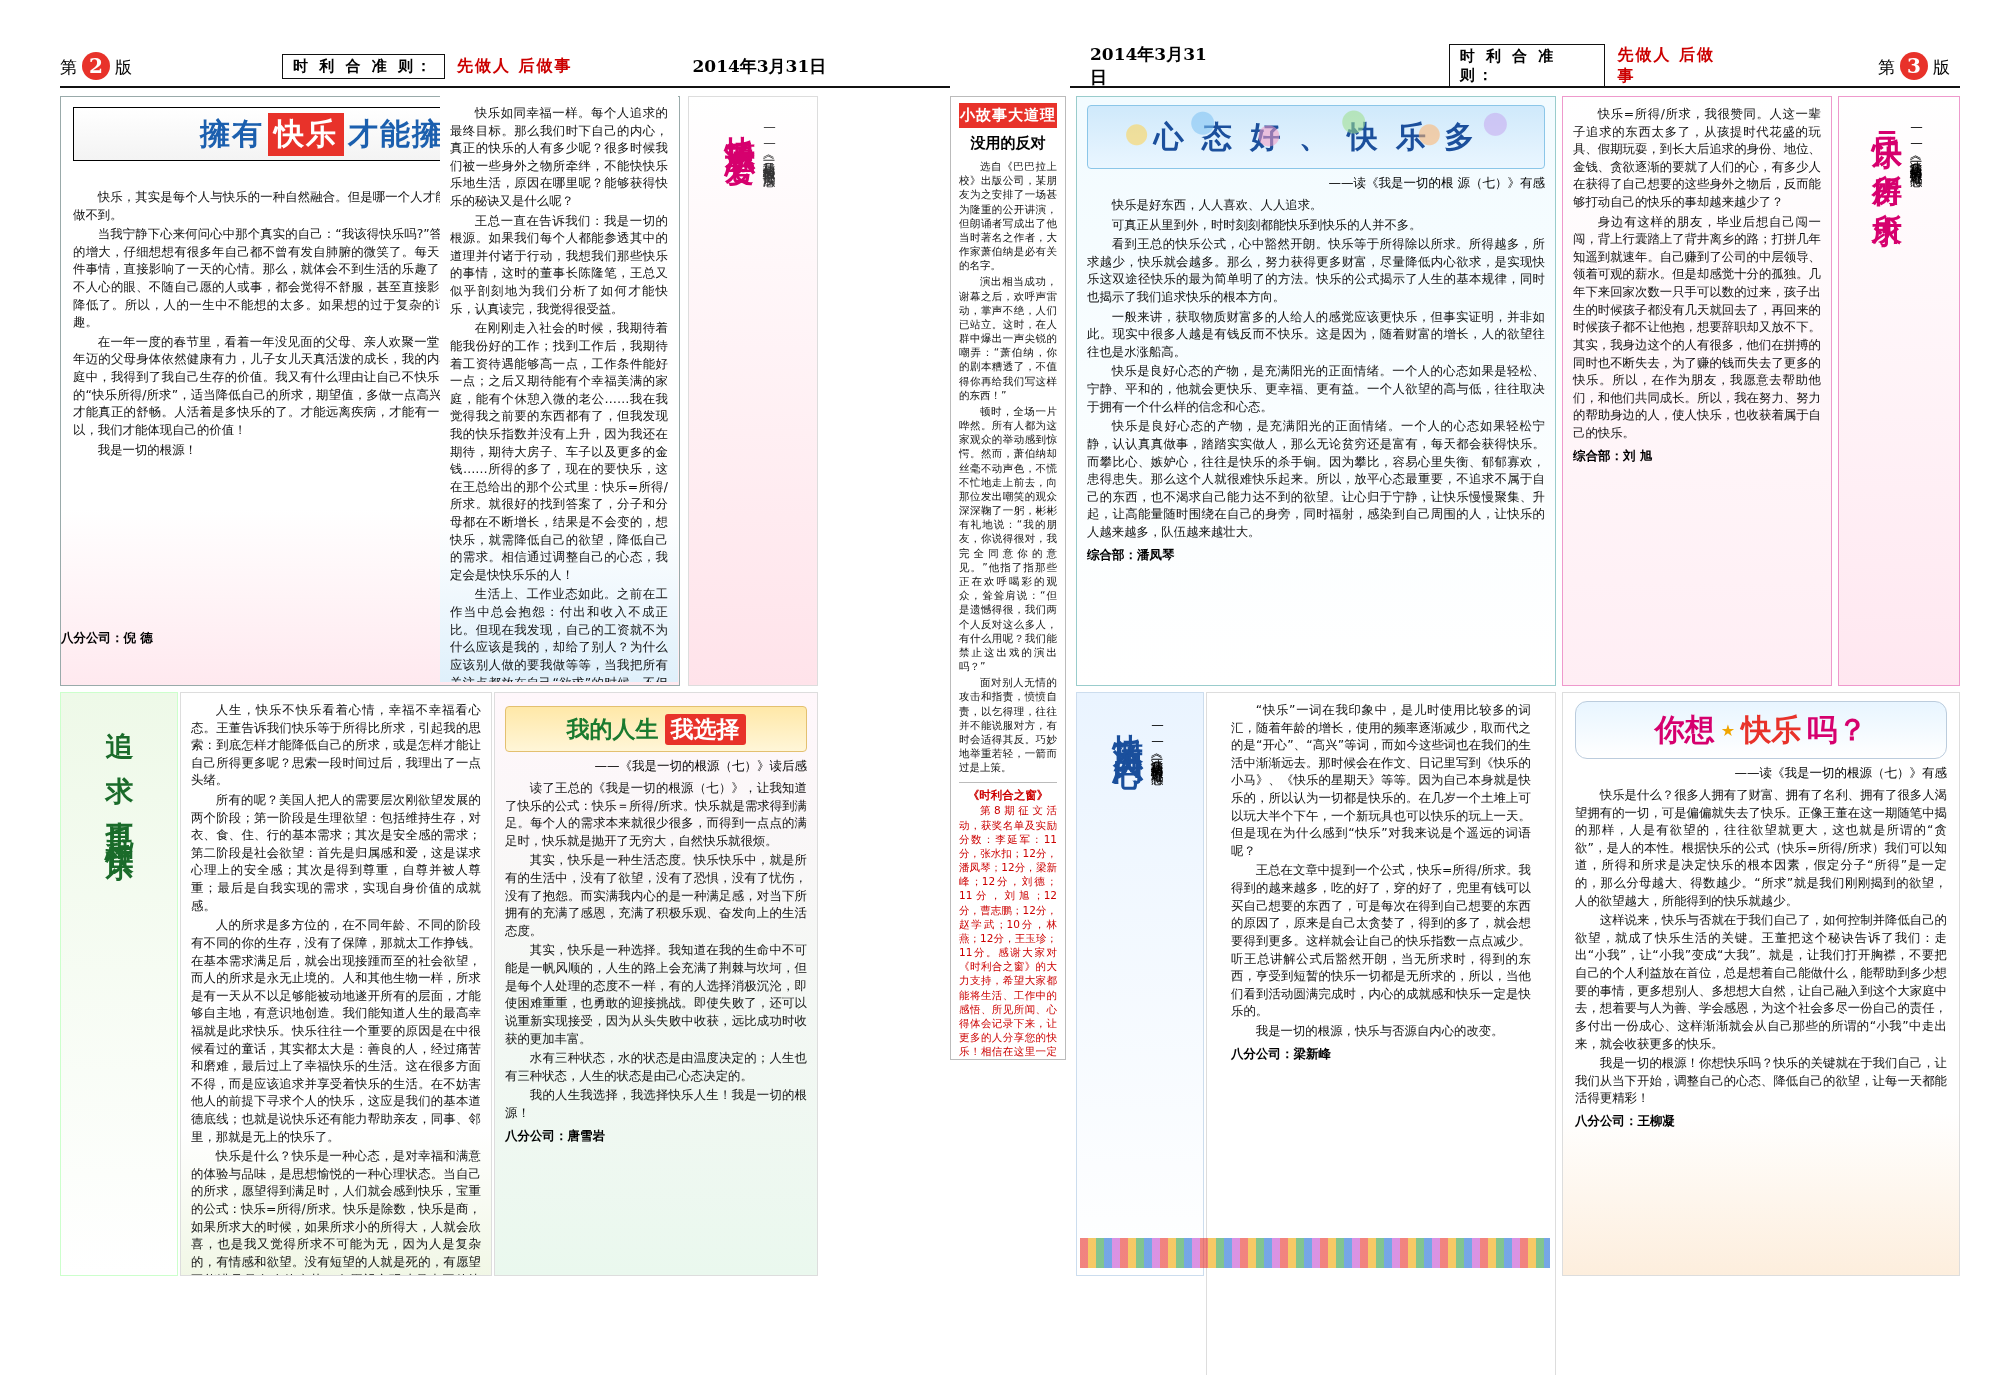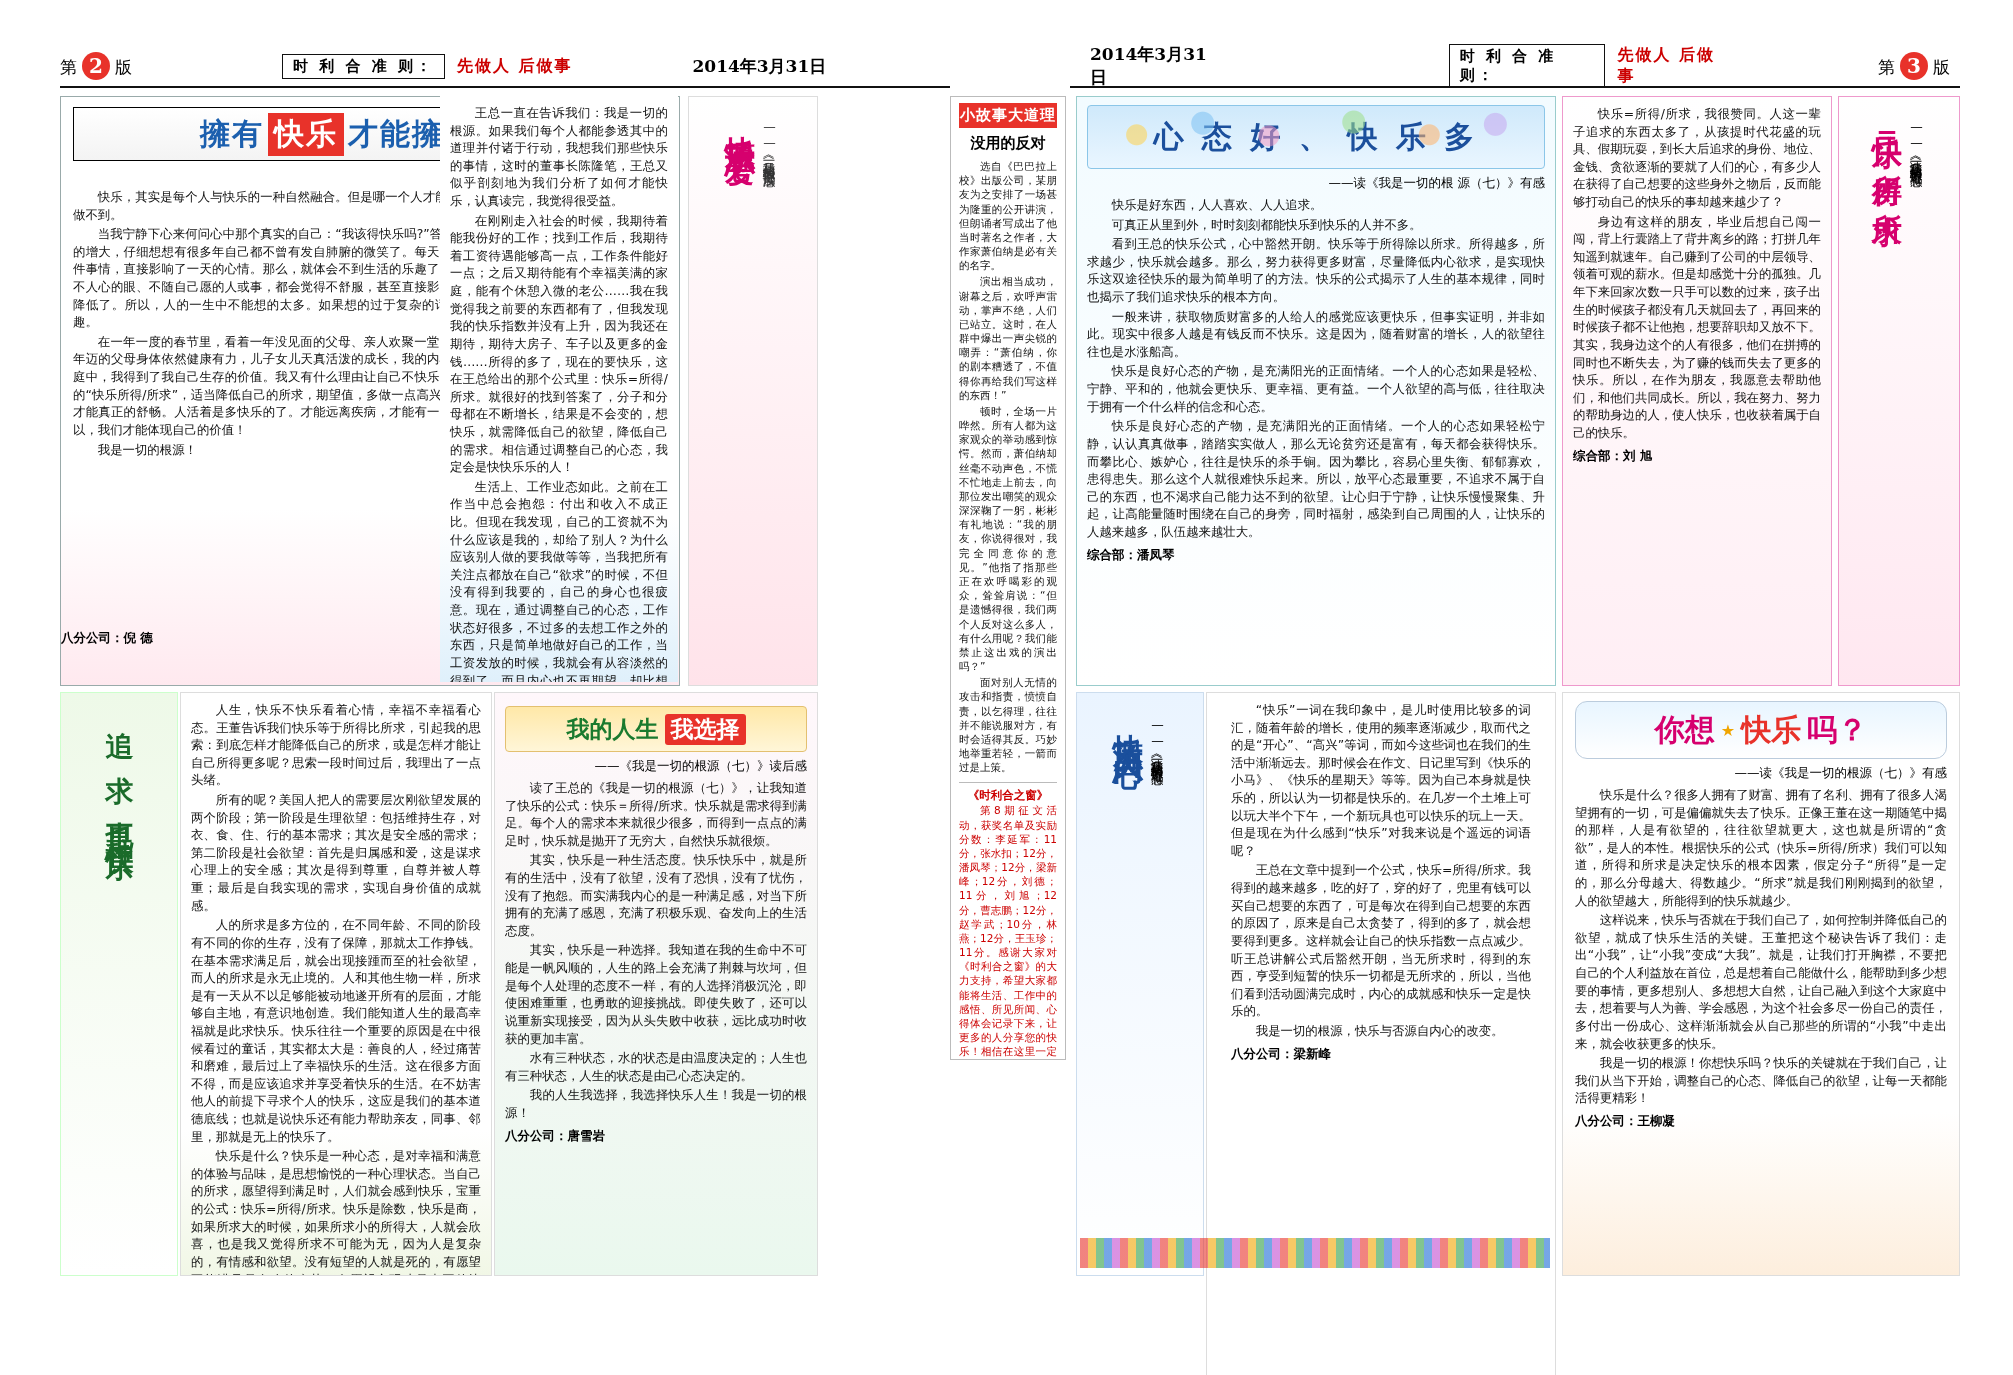--- a/index.html
+++ b/index.html
@@ -92,20 +92,21 @@
 
   <div class="box" style="left:448px;top:104px;width:0px;height:0;"></div>
 
   <div class="box" style="left:440px;top:100px;width:0;height:0;"></div>
 
   <div class="box" style="left:448px;top:104px;width:0;height:0;"></div>
 
   <div class="box" style="left:440px;top:96px;width:238px;height:586px;padding:8px 10px;box-sizing:border-box;
        background:linear-gradient(#ffffff 72%,#dff0fb 100%);">
     <div class="body-text">
+      <p>快乐如同幸福一样。每个人追求的最终目标。那么我们时下自己的内心，真正的快乐的人有多少呢？很多时候我们被一些身外之物所牵绊，不能快快乐乐地生活，原因在哪里呢？能够获得快乐的秘诀又是什么呢？</p>
       <p>王总一直在告诉我们：我是一切的根源。如果我们每个人都能参透其中的道理并付诸于行动，我想我们那些快乐的事情，这时的董事长陈隆笔，王总又似乎剖刻地为我们分析了如何才能快乐，认真读完，我觉得很受益。</p>
       <p>在刚刚走入社会的时候，我期待着能我份好的工作；找到工作后，我期待着工资待遇能够高一点，工作条件能好一点；之后又期待能有个幸福美满的家庭，能有个休憩入微的老公……我在我觉得我之前要的东西都有了，但我发现我的快乐指数并没有上升，因为我还在期待，期待大房子、车子以及更多的金钱……所得的多了，现在的要快乐，这在王总给出的那个公式里：快乐=所得/所求。就很好的找到答案了，分子和分母都在不断增长，结果是不会变的，想快乐，就需降低自己的欲望，降低自己的需求。相信通过调整自己的心态，我定会是快快乐乐的人！</p>
       <p>生活上、工作业态如此。之前在工作当中总会抱怨：付出和收入不成正比。但现在我发现，自己的工资就不为什么应该是我的，却给了别人？为什么应该别人做的要我做等等，当我把所有关注点都放在自己“欲求”的时候，不但没有得到我要的，自己的身心也很疲意。现在，通过调整自己的心态，工作状态好很多，不过多的去想工作之外的东西，只是简单地做好自己的工作，当工资发放的时候，我就会有从容淡然的得到了，而且内心也不再期望、却比想要的还要多。所以不要过多的把焦点放在自己的欲求上，不要过多的在意自己的得失，只要努力把事情做好就对了，当我们什么都不计较的时候，我们会得到的。</p>
 
     </div>
 
   </div>
 
   <div class="box" style="left:688px;top:96px;width:130px;height:590px;background:linear-gradient(#ffffff,#ffe3ea);border:1px solid #ddd;">
     <div style="display:flex;justify-content:center;padding-top:14px;">

